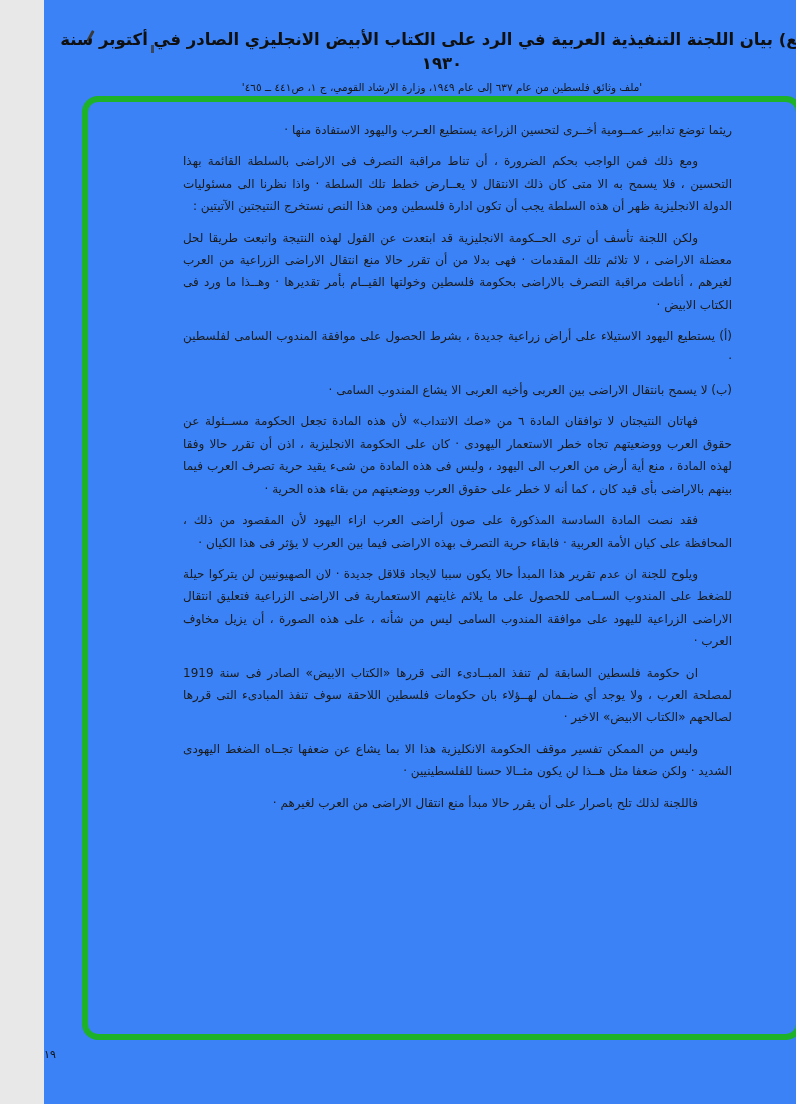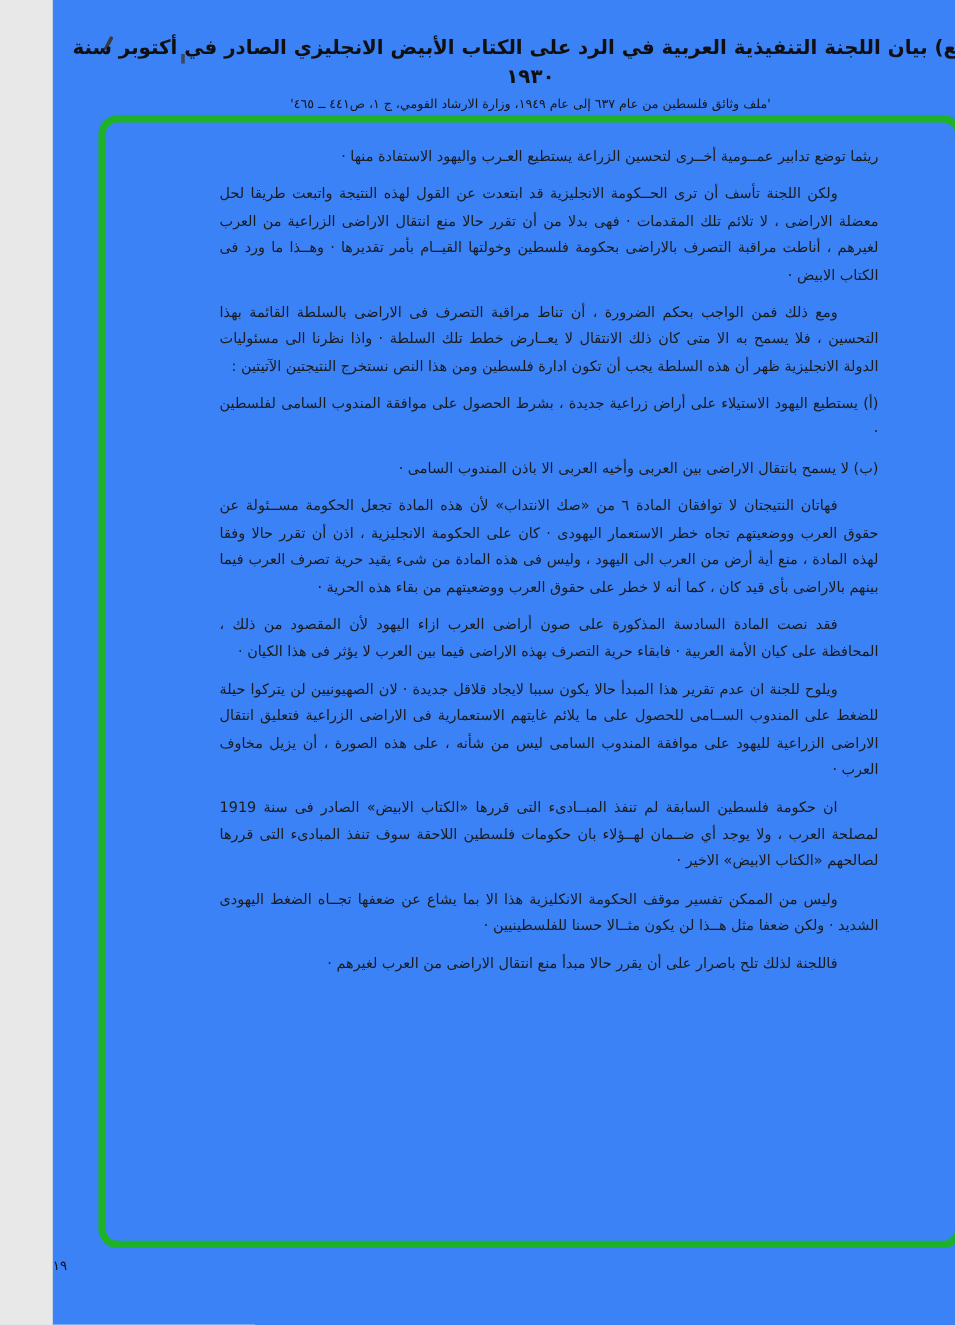--- a/index.html
+++ b/index.html
@@ -85,24 +85,24 @@
 
   <div class="header">
     <h1 class="doc-title">(تابع) بيان اللجنة التنفيذية العربية في الرد على الكتاب الأبيض الانجليزي الصادر في أكتوبر سنة ١٩٣٠</h1>
     <div class="doc-subtitle">'ملف وثائق فلسطين من عام ٦٣٧ إلى عام ١٩٤٩، وزارة الارشاد القومي، ج ١، ص٤٤١ ــ ٤٦٥'</div>
   </div>
 
   <div class="green-frame" style="border-color: rgb(29, 178, 39);"></div>
 
   <div class="body-text">
     <p>ريثما توضع تدابير عمــومية أخــرى لتحسين الزراعة يستطيع العـرب واليهود الاستفادة منها ·</p>
+    <p class="indent">ومع ذلك فمن الواجب بحكم الضرورة ، أن تناط مراقبة التصرف فى الاراضى بالسلطة القائمة بهذا التحسين ، فلا يسمح به الا متى كان ذلك الانتقال لا يعــارض خطط تلك السلطة · واذا نظرنا الى مسئوليات الدولة الانجليزية ظهر أن هذه السلطة يجب أن تكون ادارة فلسطين ومن هذا النص نستخرج النتيجتين الآتيتين :</p>
     <p class="indent">ولكن اللجنة تأسف أن ترى الحــكومة الانجليزية قد ابتعدت عن القول لهذه النتيجة واتبعت طريقا لحل معضلة الاراضى ، لا تلائم تلك المقدمات · فهى بدلا من أن تقرر حالا منع انتقال الاراضى الزراعية من العرب لغيرهم ، أناطت مراقبة التصرف بالاراضى بحكومة فلسطين وخولتها القيــام بأمر تقديرها · وهــذا ما ورد فى الكتاب الابيض ·</p>
-    <p class="indent">ومع ذلك فمن الواجب بحكم الضرورة ، أن تناط مراقبة التصرف فى الاراضى بالسلطة القائمة بهذا التحسين ، فلا يسمح به الا متى كان ذلك الانتقال لا يعــارض خطط تلك السلطة · واذا نظرنا الى مسئوليات الدولة الانجليزية ظهر أن هذه السلطة يجب أن تكون ادارة فلسطين ومن هذا النص نستخرج النتيجتين الآتيتين :</p>
     <p>(أ) يستطيع اليهود الاستيلاء على أراض زراعية جديدة ، بشرط الحصول على موافقة المندوب السامى لفلسطين ·</p>
-    <p>(ب) لا يسمح بانتقال الاراضى بين العربى وأخيه العربى الا باذن المندوب السامى ·</p>
+    <p>(ب) لا يسمح بانتقال الاراضى بين العربى وأخيه العربى الا يشاع المندوب السامى ·</p>
     <p class="indent">فهاتان النتيجتان لا توافقان المادة ٦ من «صك الانتداب» لأن هذه المادة تجعل الحكومة مســئولة عن حقوق العرب ووضعيتهم تجاه خطر الاستعمار اليهودى · كان على الحكومة الانجليزية ، اذن أن تقرر حالا وفقا لهذه المادة ، منع أية أرض من العرب الى اليهود ، وليس فى هذه المادة من شىء يقيد حرية تصرف العرب فيما بينهم بالاراضى بأى قيد كان ، كما أنه لا خطر على حقوق العرب ووضعيتهم من بقاء هذه الحرية ·</p>
     <p class="indent">فقد نصت المادة السادسة المذكورة على صون أراضى العرب ازاء اليهود لأن المقصود من ذلك ، المحافظة على كيان الأمة العربية · فابقاء حرية التصرف بهذه الاراضى فيما بين العرب لا يؤثر فى هذا الكيان ·</p>
     <p class="indent">ويلوح للجنة ان عدم تقرير هذا المبدأ حالا يكون سببا لايجاد قلاقل جديدة · لان الصهيونيين لن يتركوا حيلة للضغط على المندوب الســامى للحصول على ما يلائم غايتهم الاستعمارية فى الاراضى الزراعية فتعليق انتقال الاراضى الزراعية لليهود على موافقة المندوب السامى ليس من شأنه ، على هذه الصورة ، أن يزيل مخاوف العرب ·</p>
     <p class="indent">ان حكومة فلسطين السابقة لم تنفذ المبــادىء التى قررها «الكتاب الابيض» الصادر فى سنة 1919 لمصلحة العرب ، ولا يوجد أي ضــمان لهــؤلاء بان حكومات فلسطين اللاحقة سوف تنفذ المبادىء التى قررها لصالحهم «الكتاب الابيض» الاخير ·</p>
     <p class="indent">وليس من الممكن تفسير موقف الحكومة الانكليزية هذا الا بما يشاع عن ضعفها تجــاه الضغط اليهودى الشديد · ولكن ضعفا مثل هــذا لن يكون مثــالا حسنا للفلسطينيين ·</p>
     <p class="indent">فاللجنة لذلك تلح باصرار على أن يقرر حالا مبدأ منع انتقال الاراضى من العرب لغيرهم ·</p>
   </div>
 
   <div class="page-number">١٩</div>
 

